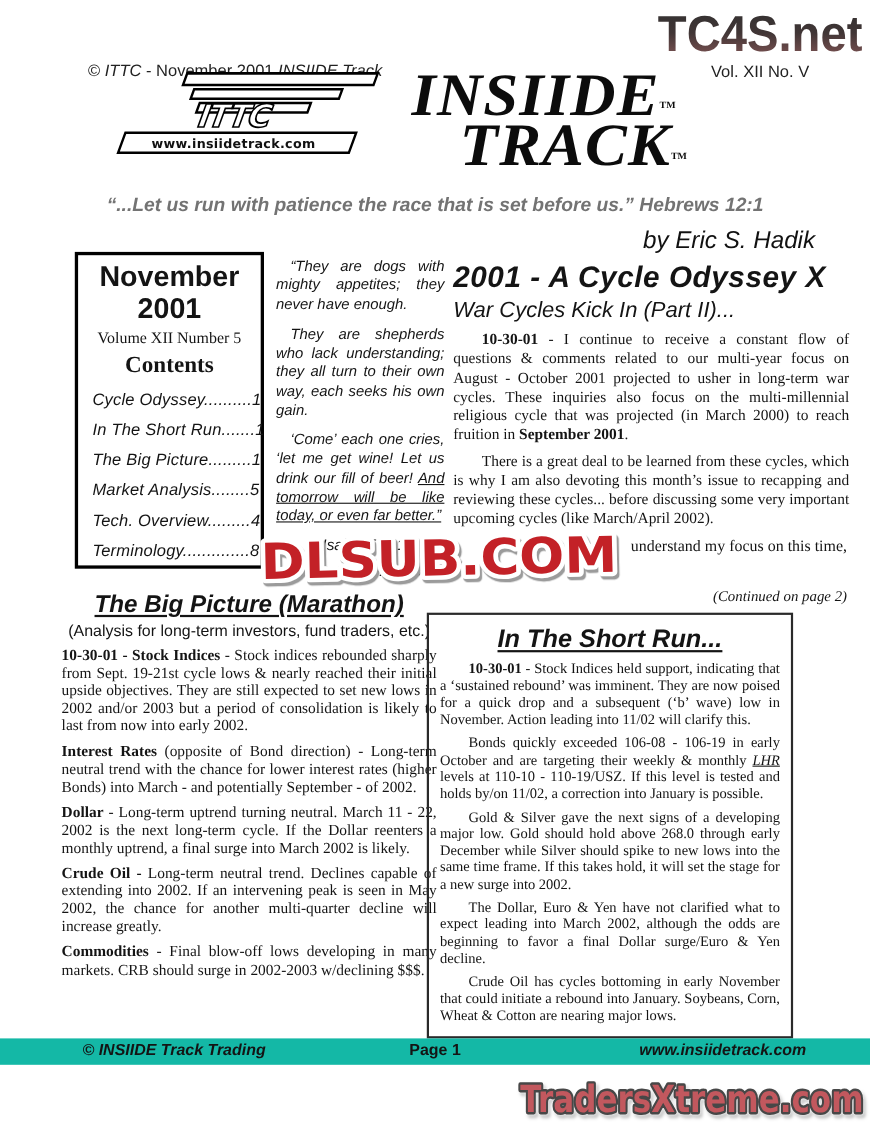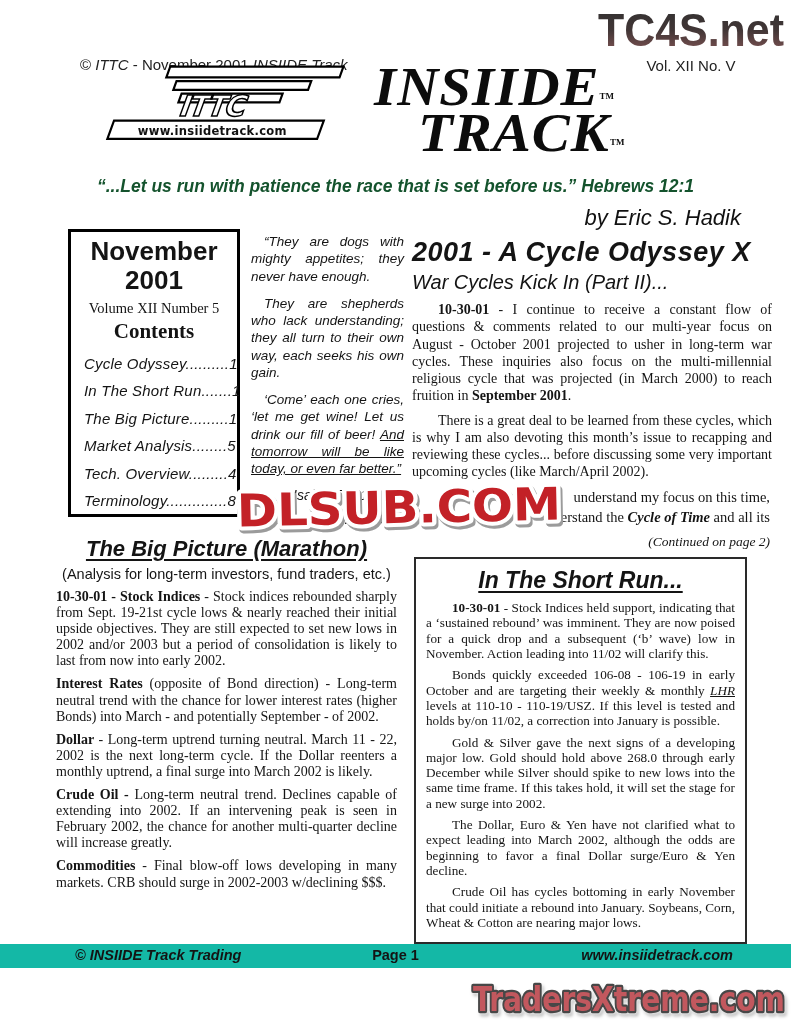--- a/index.html
+++ b/index.html
@@ -35,21 +35,21 @@
   .brand-line1,.brand-line2{
     font-family:"Liberation Serif",serif;font-style:italic;font-weight:bold;
     font-size:57px;line-height:1;color:#0c0c0c;letter-spacing:1px;
     transform:scaleY(0.96);
   }
   .brand-line2{margin-top:-11px;margin-left:44px;}
   .tm{font-size:9px;font-style:normal;letter-spacing:0;vertical-align:6px;}
   .verse-banner{
     position:absolute;left:0;top:176px;width:791px;text-align:center;
     font-family:"Liberation Sans",sans-serif;font-weight:bold;font-style:italic;
-    font-size:17.5px;color:#14532d;
+    font-size:17.5px;color:#737373;
   }
   .byline{
     position:absolute;top:205px;right:50px;font-family:"Liberation Sans",sans-serif;
     font-style:italic;font-size:22px;color:#111;
   }
   
   .contents-box{
     position:absolute;left:68px;top:229px;width:172px;height:288px;
     border:3px solid #000;box-sizing:border-box;text-align:center;padding-top:5px;
   }
@@ -119,21 +119,21 @@
     margin:0;text-align:center;font-family:"Liberation Sans",sans-serif;
     font-weight:bold;font-style:italic;font-size:22px;
     text-decoration:underline;text-underline-offset:3px;text-decoration-thickness:2px;
   }
   .bp-sub{
     text-align:center;font-family:"Liberation Sans",sans-serif;font-size:14.5px;margin-top:4px;
   }
   .bp-p{font-size:14px;line-height:1.15;text-align:justify;margin:7px 0 0 0;}
   
   .short-run{
-    position:absolute;left:414px;top:557px;width:333px;height:387px;
+    position:absolute;left:388px;top:557px;width:333px;height:387px;
     border:2px solid #2a2a2a;box-sizing:border-box;padding:6px 10px;overflow:hidden;
   }
   .sr-title{
     margin:2px 0 2px 0;text-align:center;font-family:"Liberation Sans",sans-serif;
     font-weight:bold;font-style:italic;font-size:23px;
     text-decoration:underline;text-underline-offset:3px;text-decoration-thickness:2px;
   }
   .sr-p{font-size:13.2px;line-height:1.16;text-align:justify;text-indent:26px;margin:6px 0 0 0;}
   .lhr{font-style:italic;text-decoration:underline;}
   
@@ -211,35 +211,34 @@
 
   <div class="article">
     <h1 class="art-title">2001 - A Cycle Odyssey X</h1>
     <h2 class="art-sub">War Cycles Kick In (Part II)...</h2>
     <p class="body-p"><b>10-30-01</b><span> - I continue to receive a constant flow of questions &amp; comments related to our multi-year focus on August - October 2001 projected to usher in long-term war cycles.  These inquiries also focus on the multi-millennial religious cycle that was projected (in March 2000) to reach fruition in </span><b>September 2001</b><span>.</span></p>
     <p class="body-p">There is a great deal to be learned from these cycles, which is why I am also devoting this month’s issue to recapping and reviewing these cycles... before discussing some very important upcoming cycles (like March/April 2002).</p>
   </div>
 
   <div class="article-frag">
     <div>understand my focus on this time,</div>
-    <div><span>erstand the </span><b><i>Cycle of Time</i></b><span> and all its</span></div>
   </div>
   <div class="continued">(Continued on page 2)</div>
 
   <svg class="dlsub" viewBox="0 0 334 58">
     <text x="167" y="45" text-anchor="middle" textLength="324" lengthAdjust="spacingAndGlyphs" fill="#c32127" stroke="#ffffff" stroke-width="8" transform="rotate(-1.2 167 29)">DLSUB.COM</text>
   </svg>
 
   <div class="big-picture">
     <h3 class="bp-title">The Big Picture (Marathon)</h3>
     <div class="bp-sub">(Analysis for long-term investors, fund traders, etc.)</div>
     <p class="bp-p"><b>10-30-01 - Stock Indices</b><span> - Stock indices rebounded sharply from Sept. 19-21st cycle lows &amp; nearly reached their initial upside objectives.  They are still expected to set new lows in 2002 and/or 2003 but a period of consolidation is likely to last from now into early 2002.</span></p>
     <p class="bp-p"><b>Interest Rates</b><span> (opposite of Bond direction) - Long-term neutral trend with the chance for lower interest rates (higher Bonds) into March - and potentially September - of 2002.</span></p>
     <p class="bp-p"><b>Dollar</b><span> - Long-term uptrend turning neutral.  March 11 - 22, 2002 is the next long-term cycle.  If the Dollar reenters a monthly uptrend, a final surge into March 2002 is likely.</span></p>
-    <p class="bp-p"><b>Crude Oil -</b><span> Long-term neutral trend.  Declines capable of extending into 2002.  If an intervening peak is seen in February 2002, the chance for another multi-quarter decline will increase greatly.</span></p>
+    <p class="bp-p"><b>Crude Oil -</b><span> Long-term neutral trend.  Declines capable of extending into 2002.  If an intervening peak is seen in May 2002, the chance for another multi-quarter decline will increase greatly.</span></p>
     <p class="bp-p"><b>Commodities</b><span> - Final blow-off lows developing in many markets.  CRB should surge in 2002-2003 w/declining $$$.</span></p>
   </div>
 
   <div class="short-run">
     <h3 class="sr-title">In The Short Run...</h3>
     <p class="sr-p"><b>10-30-01</b><span> - Stock Indices held support, indicating that a ‘sustained rebound’ was imminent.  They are now poised for a quick drop and a subsequent (‘b’ wave) low in November.  Action leading into 11/02 will clarify this.</span></p>
     <p class="sr-p"><span>Bonds quickly exceeded 106-08 - 106-19 in early October and are targeting their weekly &amp; monthly </span><span class="lhr">LHR</span><span> levels at 110-10 - 110-19/USZ.  If this level is tested and holds by/on 11/02, a correction into January is possible.</span></p>
     <p class="sr-p">Gold &amp; Silver gave the next signs of a developing major low.  Gold should hold above 268.0 through early December while Silver should spike to new lows into the same time frame.  If this takes hold, it will set the stage for a new surge into 2002.</p>
     <p class="sr-p">The Dollar, Euro &amp; Yen have not clarified what to expect leading into March 2002, although the odds are beginning to favor a final Dollar surge/Euro &amp; Yen decline.</p>
     <p class="sr-p">Crude Oil has cycles bottoming in early November that could initiate a rebound into January.  Soybeans, Corn, Wheat &amp; Cotton are nearing major lows.</p>

